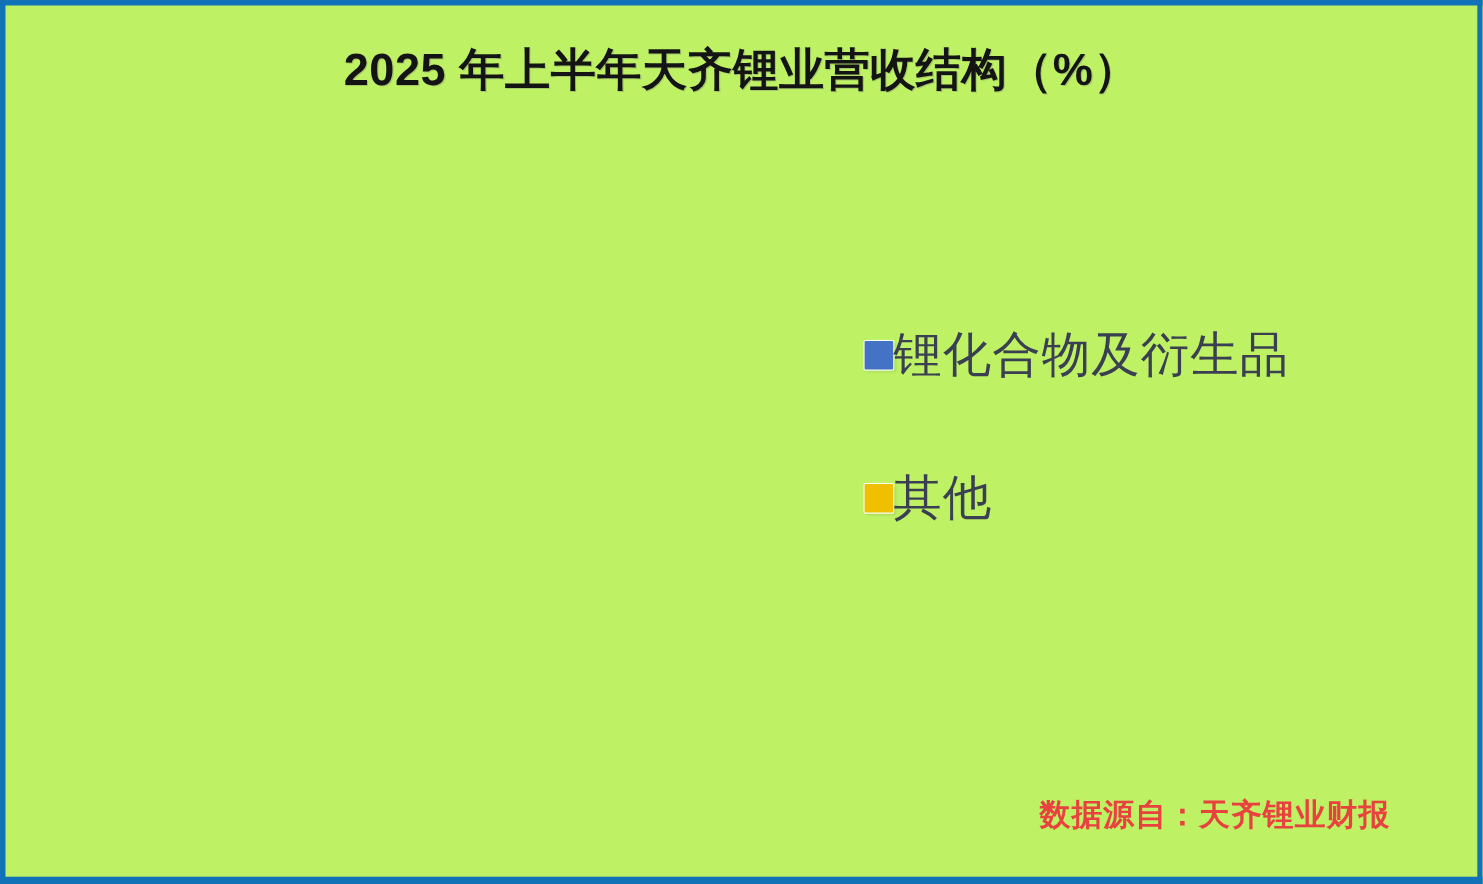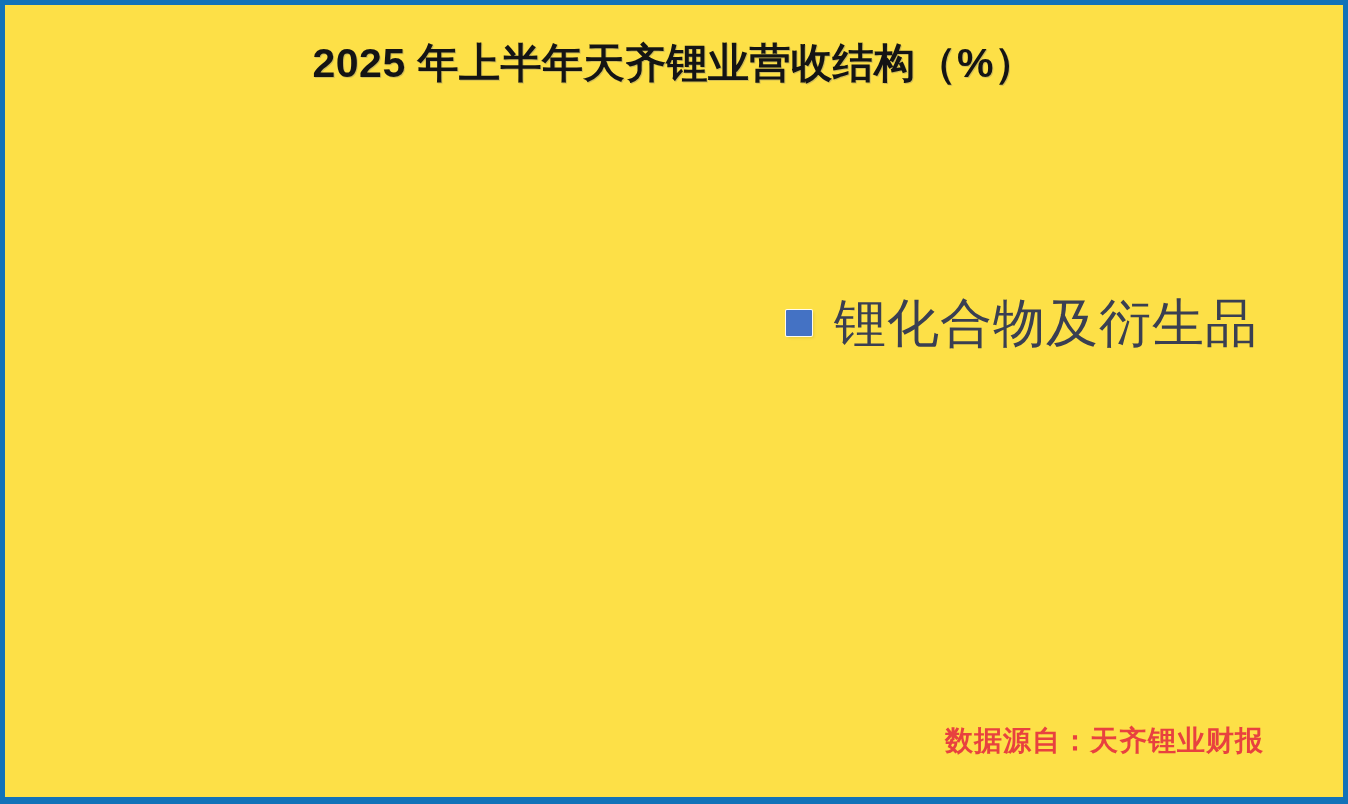--- a/index.html
+++ b/index.html
@@ -9,21 +9,21 @@
     background: #ffffff;
   }
   body {
     font-family: "Liberation Sans", "DejaVu Sans", sans-serif;
   }
 
   .canvas {
     position: relative;
     width: 1348px;
     height: 804px;
-    background: #fde047;
+    background: #bef264;
     overflow: hidden;
   }
 
   
   .frame-top,
   .frame-bottom,
   .frame-left,
   .frame-right {
     position: absolute;
     background: #1272b8;
@@ -77,22 +77,21 @@
     height: 130px;
   }
   .legend-swatch {
     width: 26px;
     height: 26px;
     flex: 0 0 26px;
     border-radius: 1px;
     box-shadow: 0 0 0 1px rgba(255,255,255,0.9), 2px 2px 3px rgba(0,0,0,0.10);
   }
   .legend-text {
-    margin-left: 22px;
-    font-size: 52px;
+    font-size: 44px;
     line-height: 1.0;
     color: #3a3f52;
     white-space: nowrap;
     letter-spacing: 1px;
   }
 
   
   .source-note {
     position: absolute;
     right: 84px;
@@ -119,18 +118,22 @@
 
 
   <div class="legend">
 
     <div class="legend-row">
       <span class="legend-swatch" style="background:#4472c4"></span>
       <span class="legend-text">锂化合物及衍生品</span>
     </div>
 
 
+    <div class="legend-row">
+      <span class="legend-swatch" style="background:#f0bf00"></span>
+      <span class="legend-text">其他</span>
+    </div>
 
   </div>
 
   <div class="source-note">数据源自：天齐锂业财报</div>
 
 </div>
 
 </body></html>

